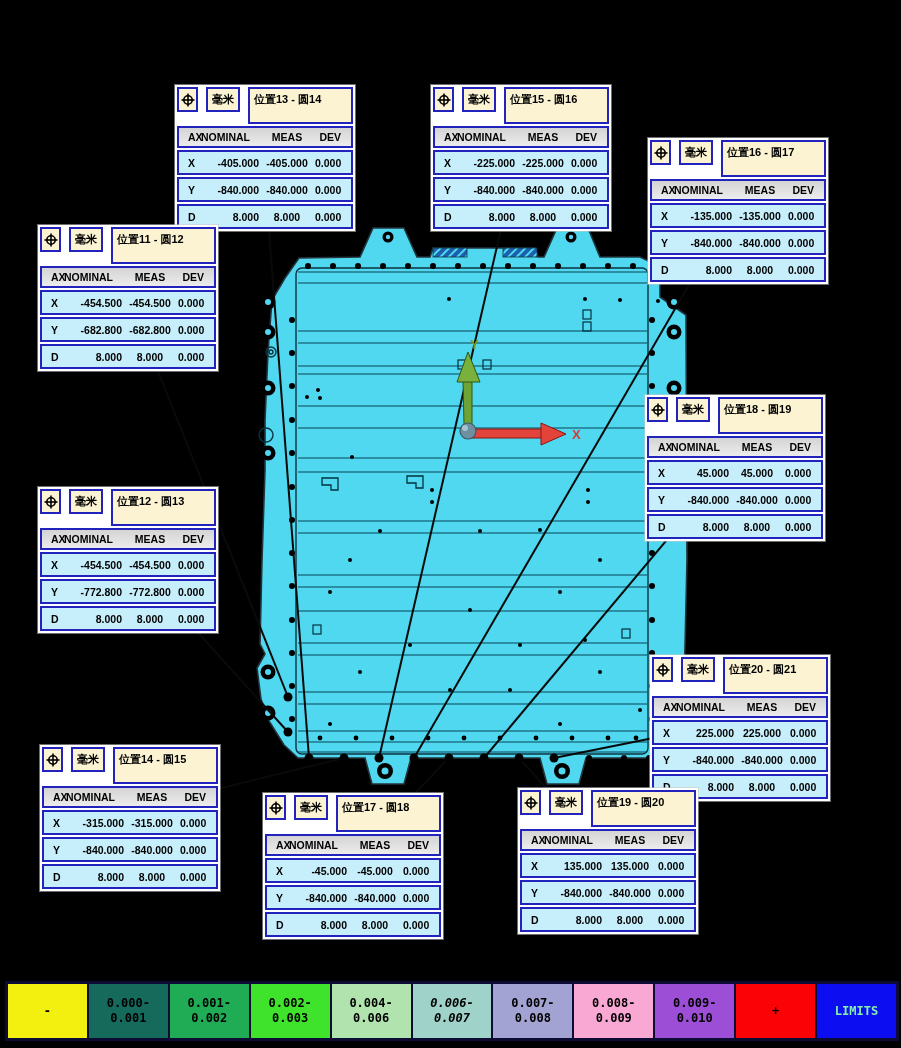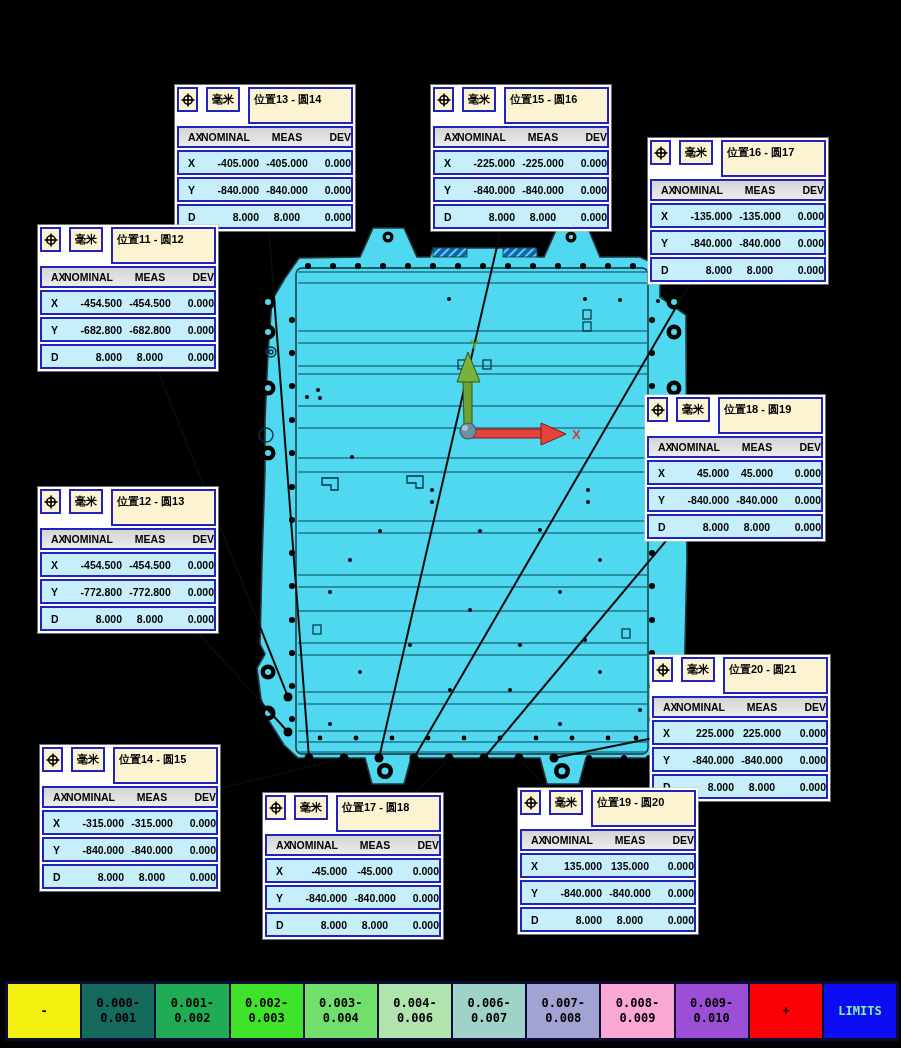--- a/index.html
+++ b/index.html
@@ -17,21 +17,21 @@
   .title-box{flex:1;height:37px;line-height:21px;padding-left:4px;overflow:hidden;white-space:nowrap;}
   .cols-row{display:grid;grid-template-columns:22px 58px 56px 1fr;align-items:center;height:22px;
             background:linear-gradient(180deg,#d4d4d4,#ececec);margin-bottom:2px;font-size:10.5px;}
   .data-row{display:grid;grid-template-columns:22px 58px 56px 1fr;align-items:center;height:25px;
             background:#c7eefb;margin-bottom:2px;font-size:10.5px;font-weight:bold;}
   .data-row:last-child{margin-bottom:0;}
   .c-ax{padding-left:9px;text-align:left;}
   .cols-row .c-nom{text-align:left;}
   .data-row .c-nom{text-align:right;}
   .c-meas{text-align:center;}
-  .c-dev{text-align:right;padding-right:0;}
+  .c-dev{text-align:right;padding-right:10px;}
   #legend{position:absolute;left:5px;top:981px;width:888px;height:54px;z-index:2;
           display:flex;background:#0b0b33;border:3px solid #0b0b33;gap:2px;}
   .lcell{flex:1;display:flex;align-items:center;justify-content:center;text-align:center;
          font-family:"DejaVu Sans Mono","Liberation Mono",monospace;font-size:12px;font-weight:bold;
          white-space:pre-line;line-height:1.25;color:#000;}
 </style>
 </head>
 <body>
 
 <div id="stage">
@@ -631,25 +631,23 @@
   </div>
 
   <div id="legend">
       <div class="lcell" style="background: rgb(243, 239, 14);">-</div>
       <div class="lcell" style="background: rgb(21, 106, 92);">0.000-
 0.001</div>
       <div class="lcell" style="background: rgb(31, 172, 85);">0.001-
 0.002</div>
       <div class="lcell" style="background: rgb(64, 227, 43);">0.002-
 0.003</div>
-      <div class="lcell" style="background: rgb(113, 223, 108);">0.003-
-0.004</div>
       <div class="lcell" style="background: rgb(176, 227, 173);">0.004-
 0.006</div>
-      <div class="lcell" style="background: rgb(159, 211, 201);">0.006-
+      <div class="lcell" style="background: rgb(159, 211, 201); font-style: italic;">0.006-
 0.007</div>
       <div class="lcell" style="background: rgb(163, 163, 211);">0.007-
 0.008</div>
       <div class="lcell" style="background: #f9a8d4;">0.008-
 0.009</div>
       <div class="lcell" style="background: rgb(156, 78, 215);">0.009-
 0.010</div>
       <div class="lcell" style="background: rgb(251, 3, 6);">+</div>
       <div class="lcell" style="background: rgb(13, 13, 242); color: #86efac;">LIMITS</div>
     </div>

